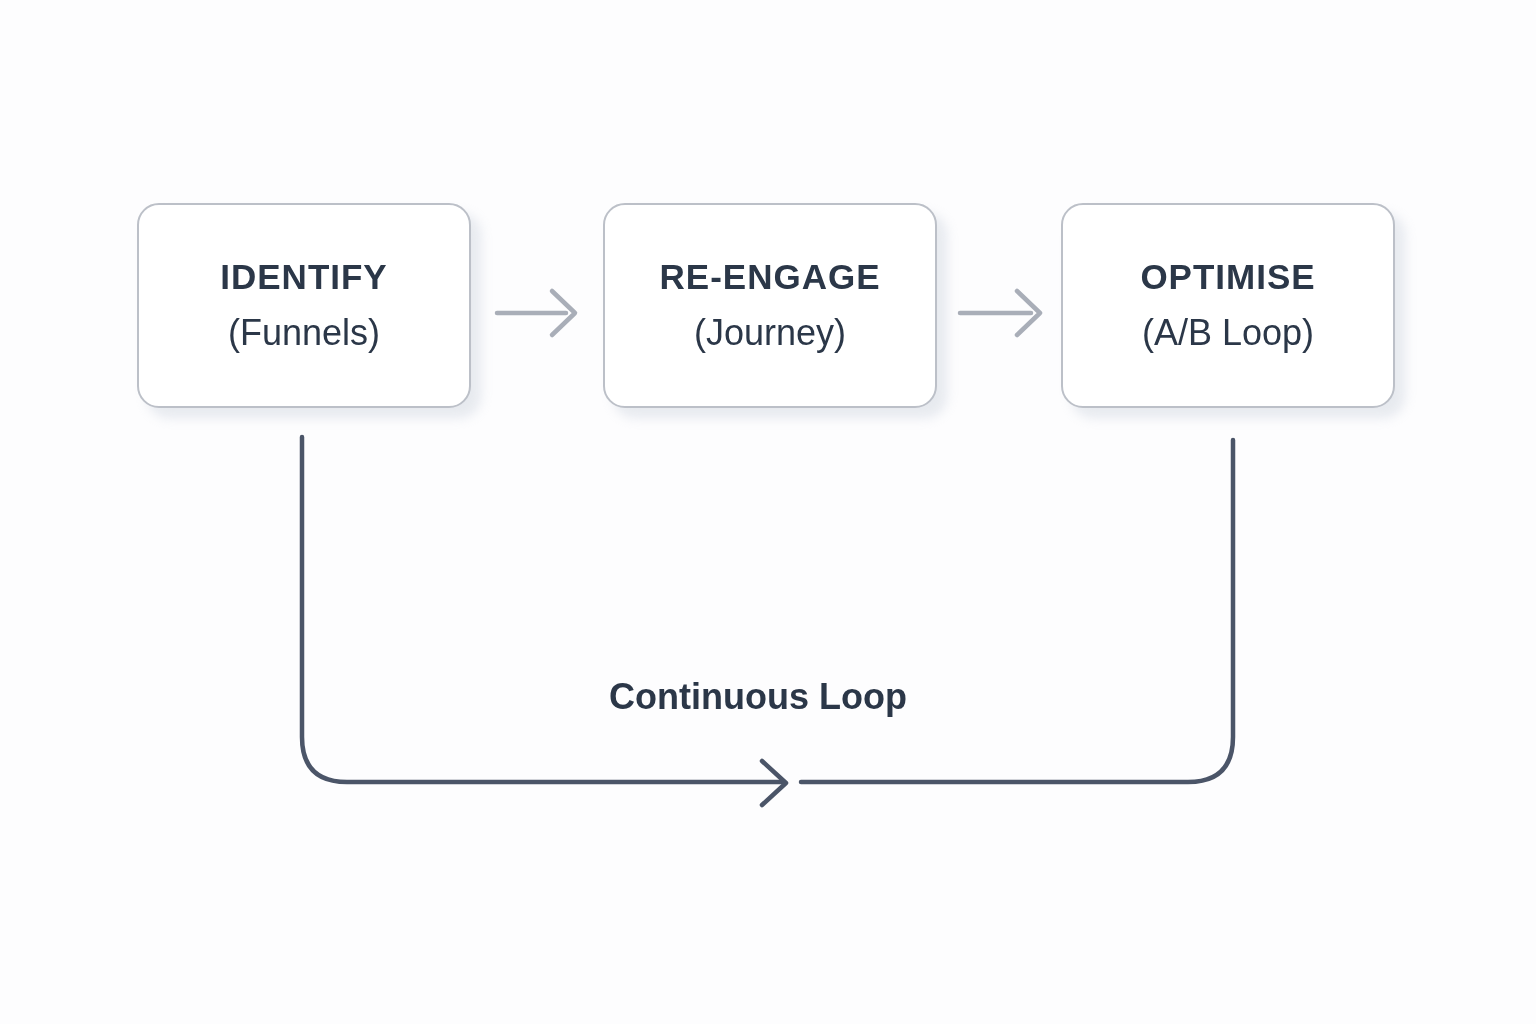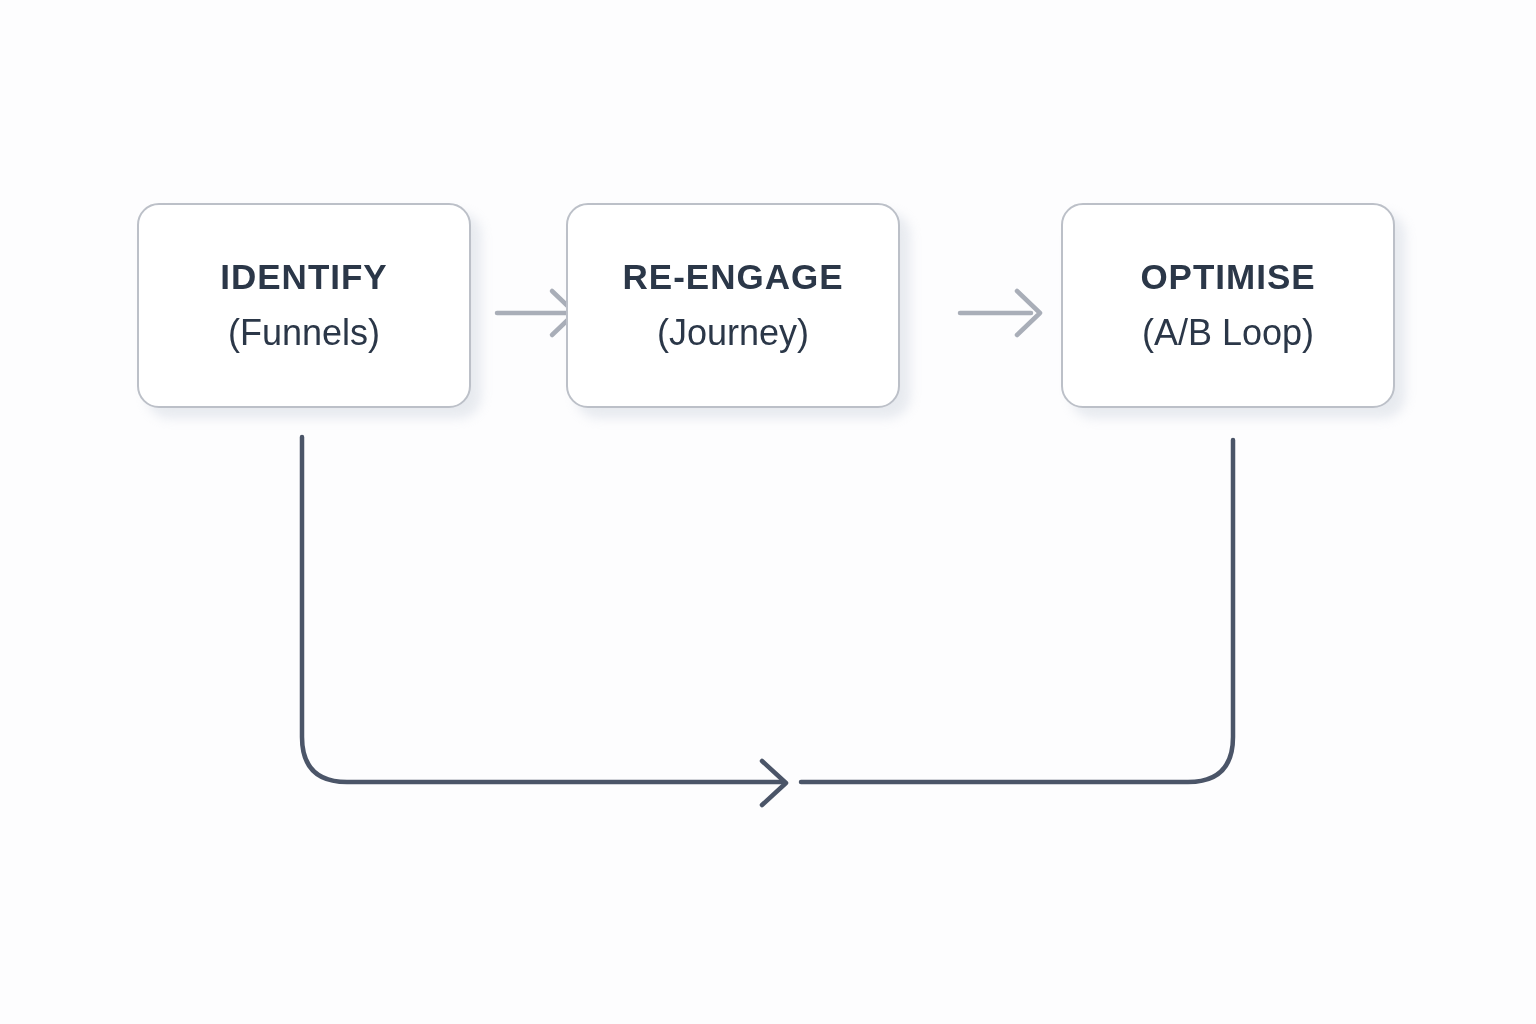--- a/index.html
+++ b/index.html
@@ -31,21 +31,21 @@
     border-radius:22px;
     box-shadow:10px 10px 12px var(--color-shadow);
     display:flex;
     flex-direction:column;
     align-items:center;
     justify-content:center;
     gap:16px;
     z-index:2;
   }
   .step-box--1{left:137px;}
-  .step-box--2{left:566px;}
+  .step-box--2{left:603px;}
   .step-box--3{left:1061px;}
 
   .step-title{
     font-size:35px;
     font-weight:700;
     letter-spacing:1px;
     color:var(--color-text-dark);
     line-height:1.1;
   }
   .step-subtitle{
@@ -121,14 +121,15 @@
   <div class="step-box step-box--2">
     <div class="step-title">RE-ENGAGE</div>
     <div class="step-subtitle">(Journey)</div>
   </div>
 
   <div class="step-box step-box--3">
     <div class="step-title">OPTIMISE</div>
     <div class="step-subtitle">(A/B Loop)</div>
   </div>
 
+  <div class="loop-label">Continuous Loop</div>
 
 </div>
 
 </body></html>

